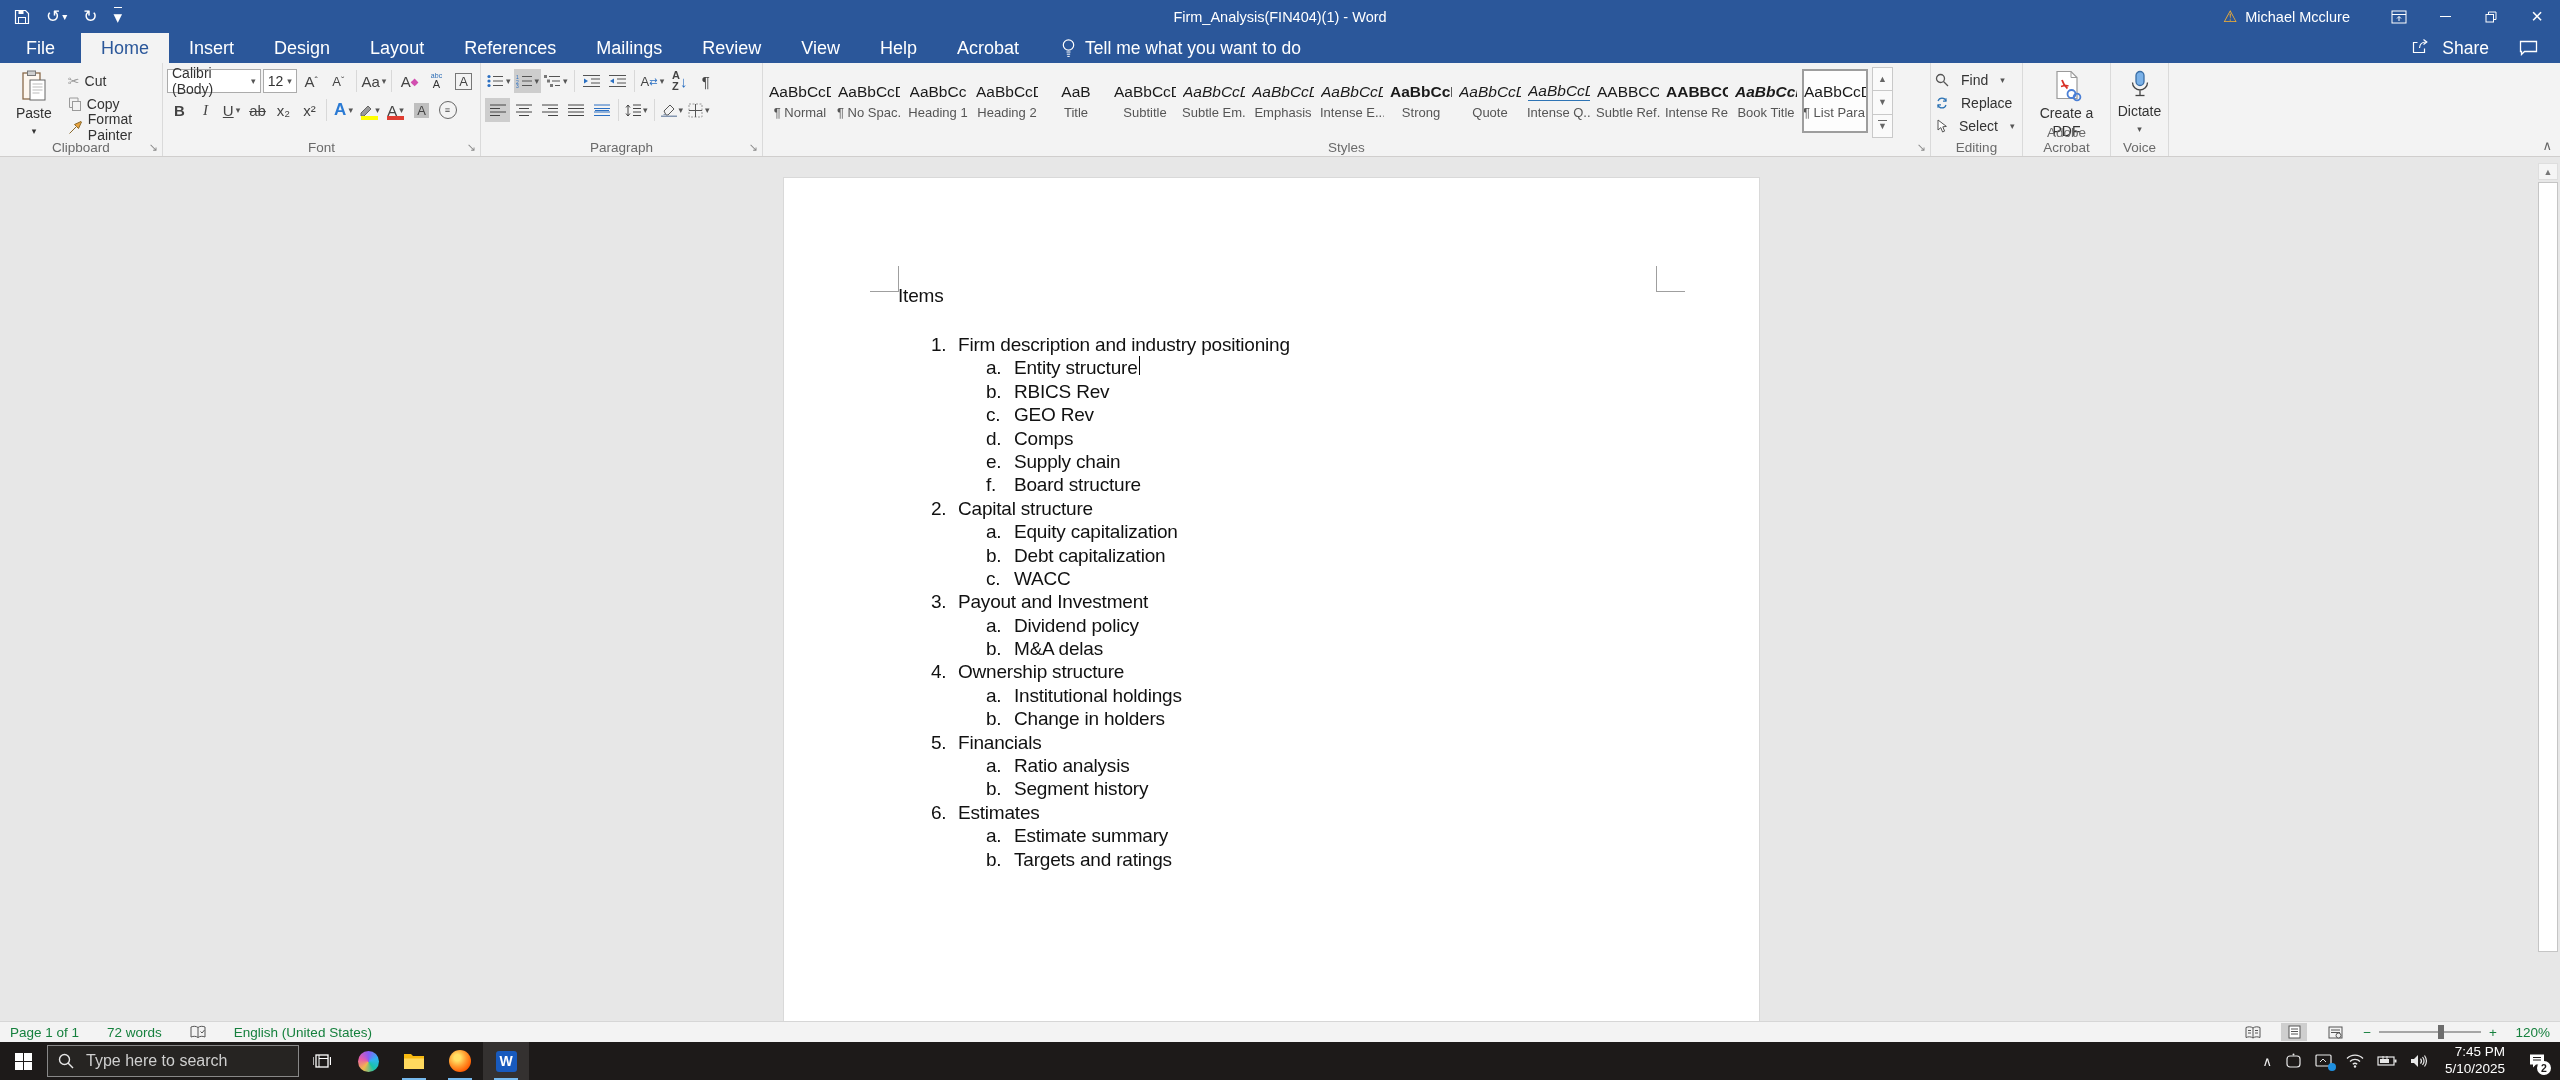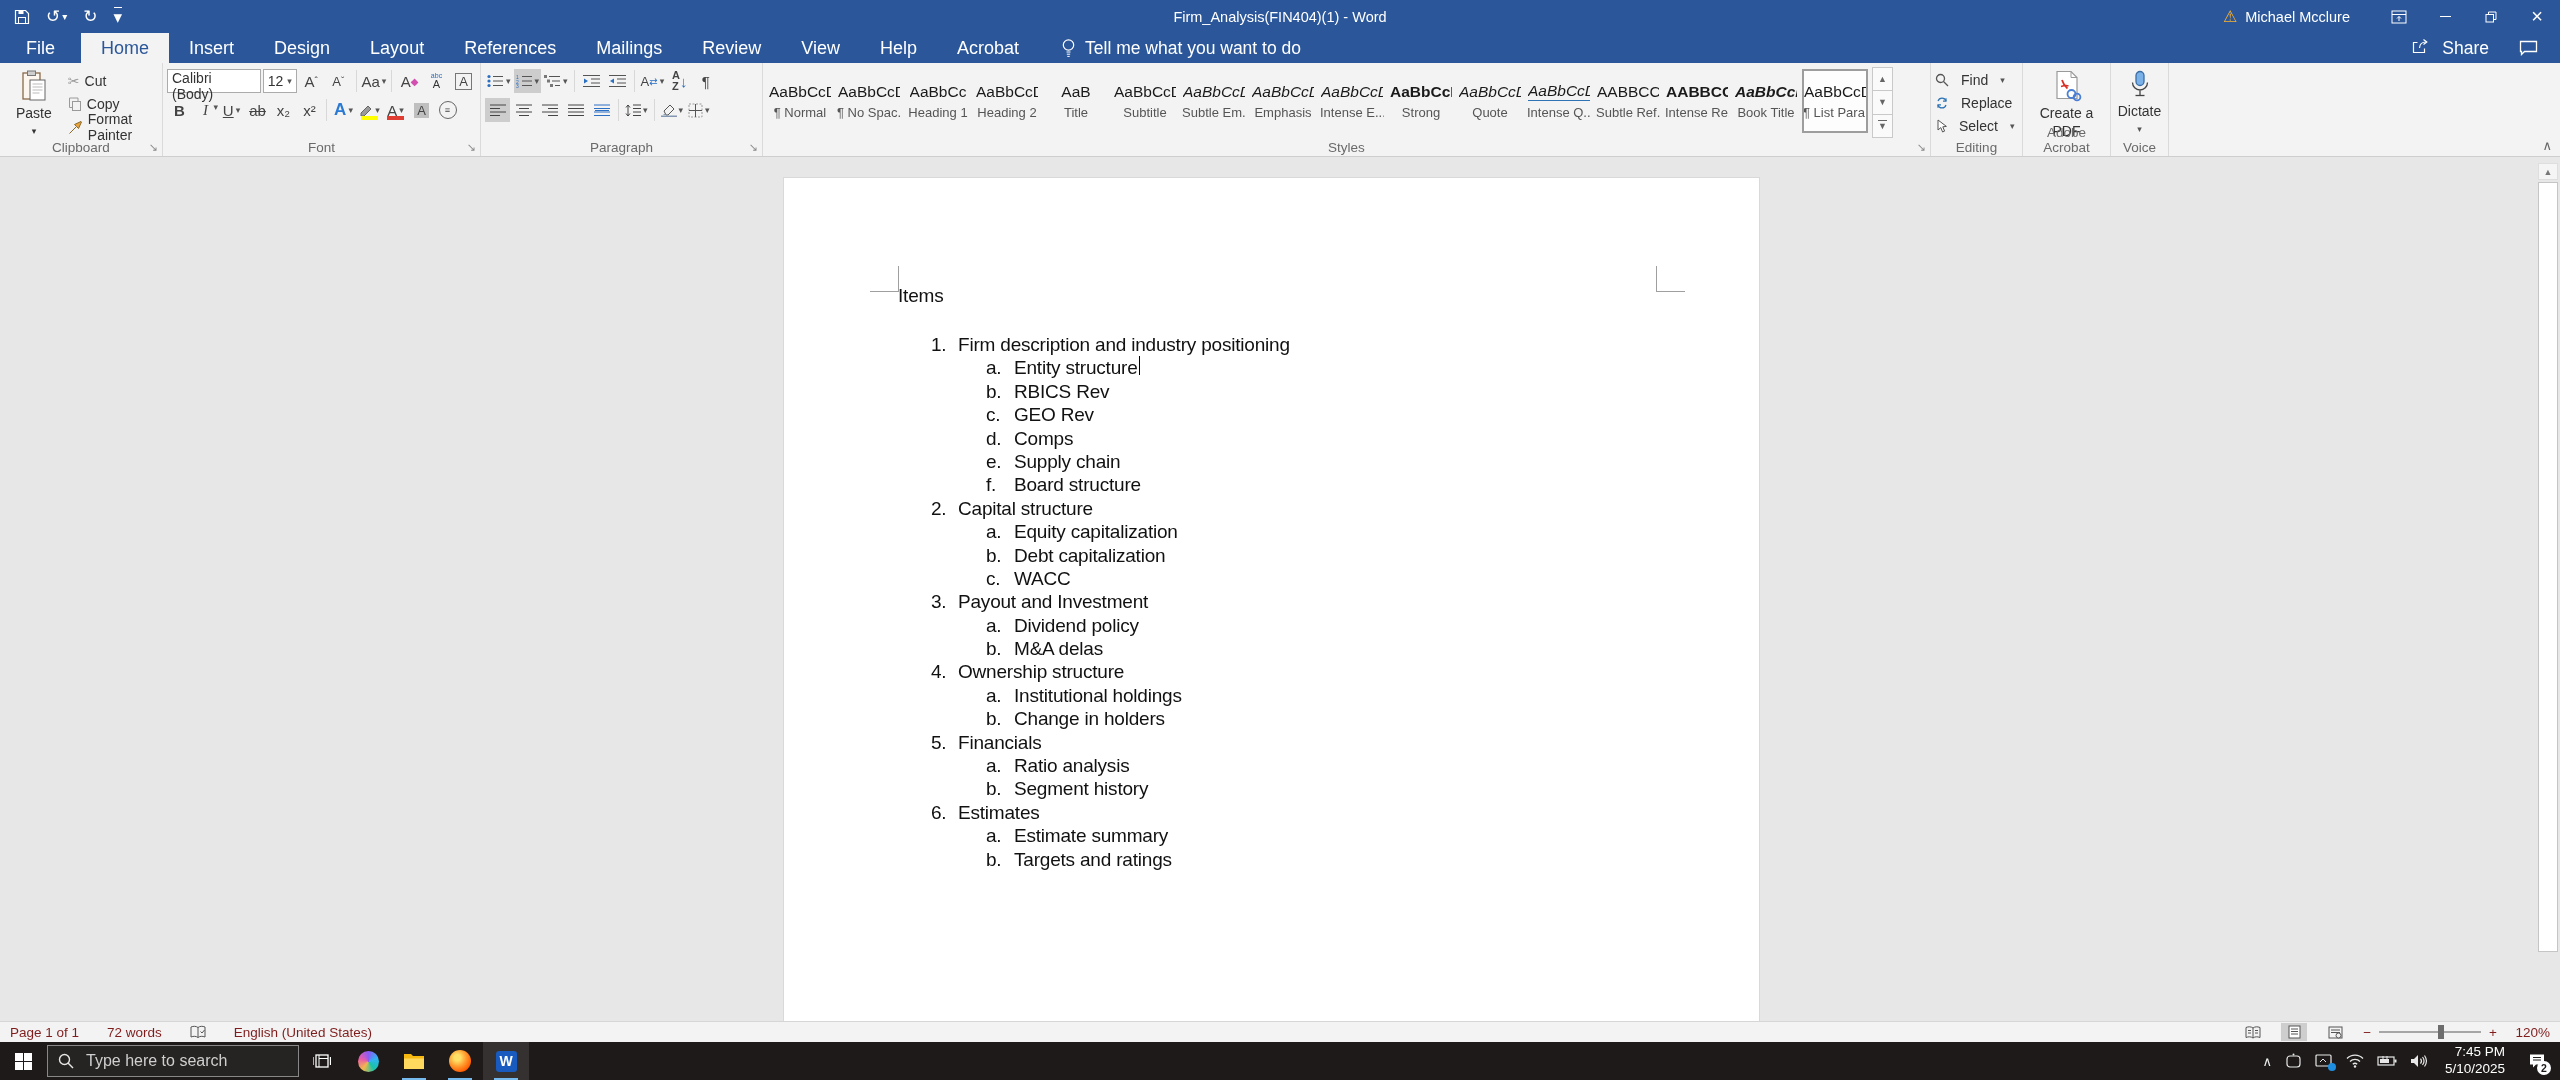--- a/index.html
+++ b/index.html
@@ -102,21 +102,21 @@
   .dl.main{padding-left:33px;}
   .dl.main .num{width:27px;}
   .dl.sub{padding-left:88px;}
   .dl.sub .letter{width:28px;}
   .caret-i{display:inline-block;width:1.5px;height:19px;background:#000;vertical-align:-3px;margin-left:1px;}
   
   .vscroll{position:absolute;top:6px;right:2px;width:20px;bottom:0;}
   .vs-up{height:17px;background:#f5f5f5;border:1px solid #dedede;display:flex;align-items:center;justify-content:center;font-size:9px;color:#777;box-sizing:border-box;}
   .vs-thumb{margin-top:2px;height:770px;background:#ffffff;border:1px solid #c5c5c5;box-sizing:border-box;}
   
-  .statusbar{position:absolute;left:0;right:0;bottom:38px;height:20px;background:#f3f3f3;border-top:1px solid #d6d6d6;display:flex;align-items:center;font-size:13.5px;color:#7f1d1d;}
+  .statusbar{position:absolute;left:0;right:0;bottom:38px;height:20px;background:#f3f3f3;border-top:1px solid #d6d6d6;display:flex;align-items:center;font-size:13.5px;color:#15803d;}
   .sb-left{display:flex;align-items:center;gap:28px;padding-left:10px;}
   .sb-right{margin-left:auto;display:flex;align-items:center;gap:15px;padding-right:10px;}
   .viewbtn{display:flex;align-items:center;justify-content:center;width:26px;height:18px;}
   .viewbtn.on{background:#cecece;}
   .slider{display:flex;align-items:center;gap:8px;}
   .track{position:relative;width:102px;height:2px;background:#a6a6a6;}
   .thumb{position:absolute;left:58%;top:-6px;width:6px;height:14px;background:#6d6d6d;}
   .zoompct{min-width:38px;text-align:right;}
   
   .taskbar{position:absolute;left:0;right:0;bottom:0;height:38px;background:#1d1a19;display:flex;align-items:stretch;color:#fff;}
@@ -266,21 +266,21 @@
           <span>Format Painter</span>
         </div>
       </div>
       <span class="launcher">↘</span>
       <div class="glabel">Clipboard</div>
     </div>
 
     <div class="rg font">
       <div class="r2">
         <div class="smallrow" style="gap:2px;">
-          <div class="combo" style="width:142px;flex-direction:column;">
+          <div class="combo" style="width:142px;">
             <span>Calibri (Body)</span>
               <span class="c">▾</span>
           </div>
           <div class="combo" style="width:44px;">
             <span>12</span>
               <span class="c">▾</span>
           </div>
           <span class="sbtn">
               <span>A</span>
               <span style="font-size:10px;vertical-align:top;">ˆ</span>

